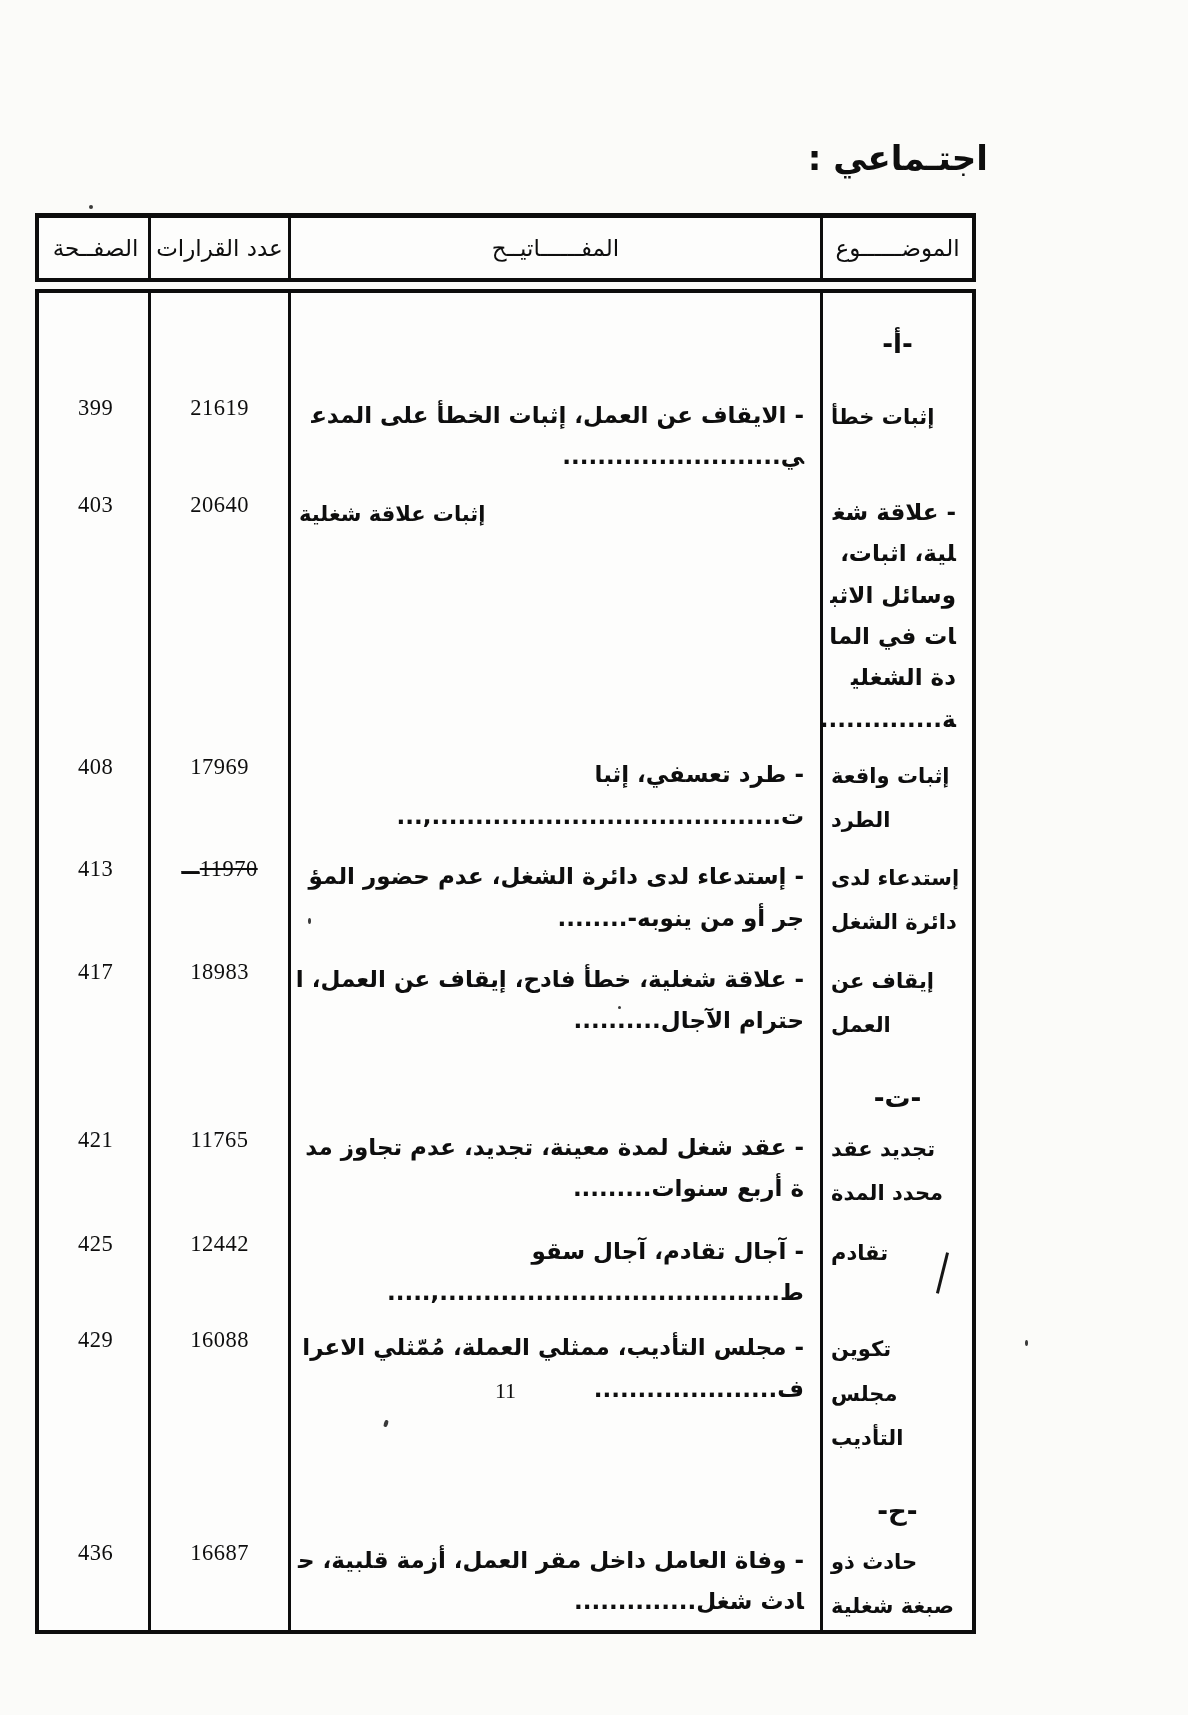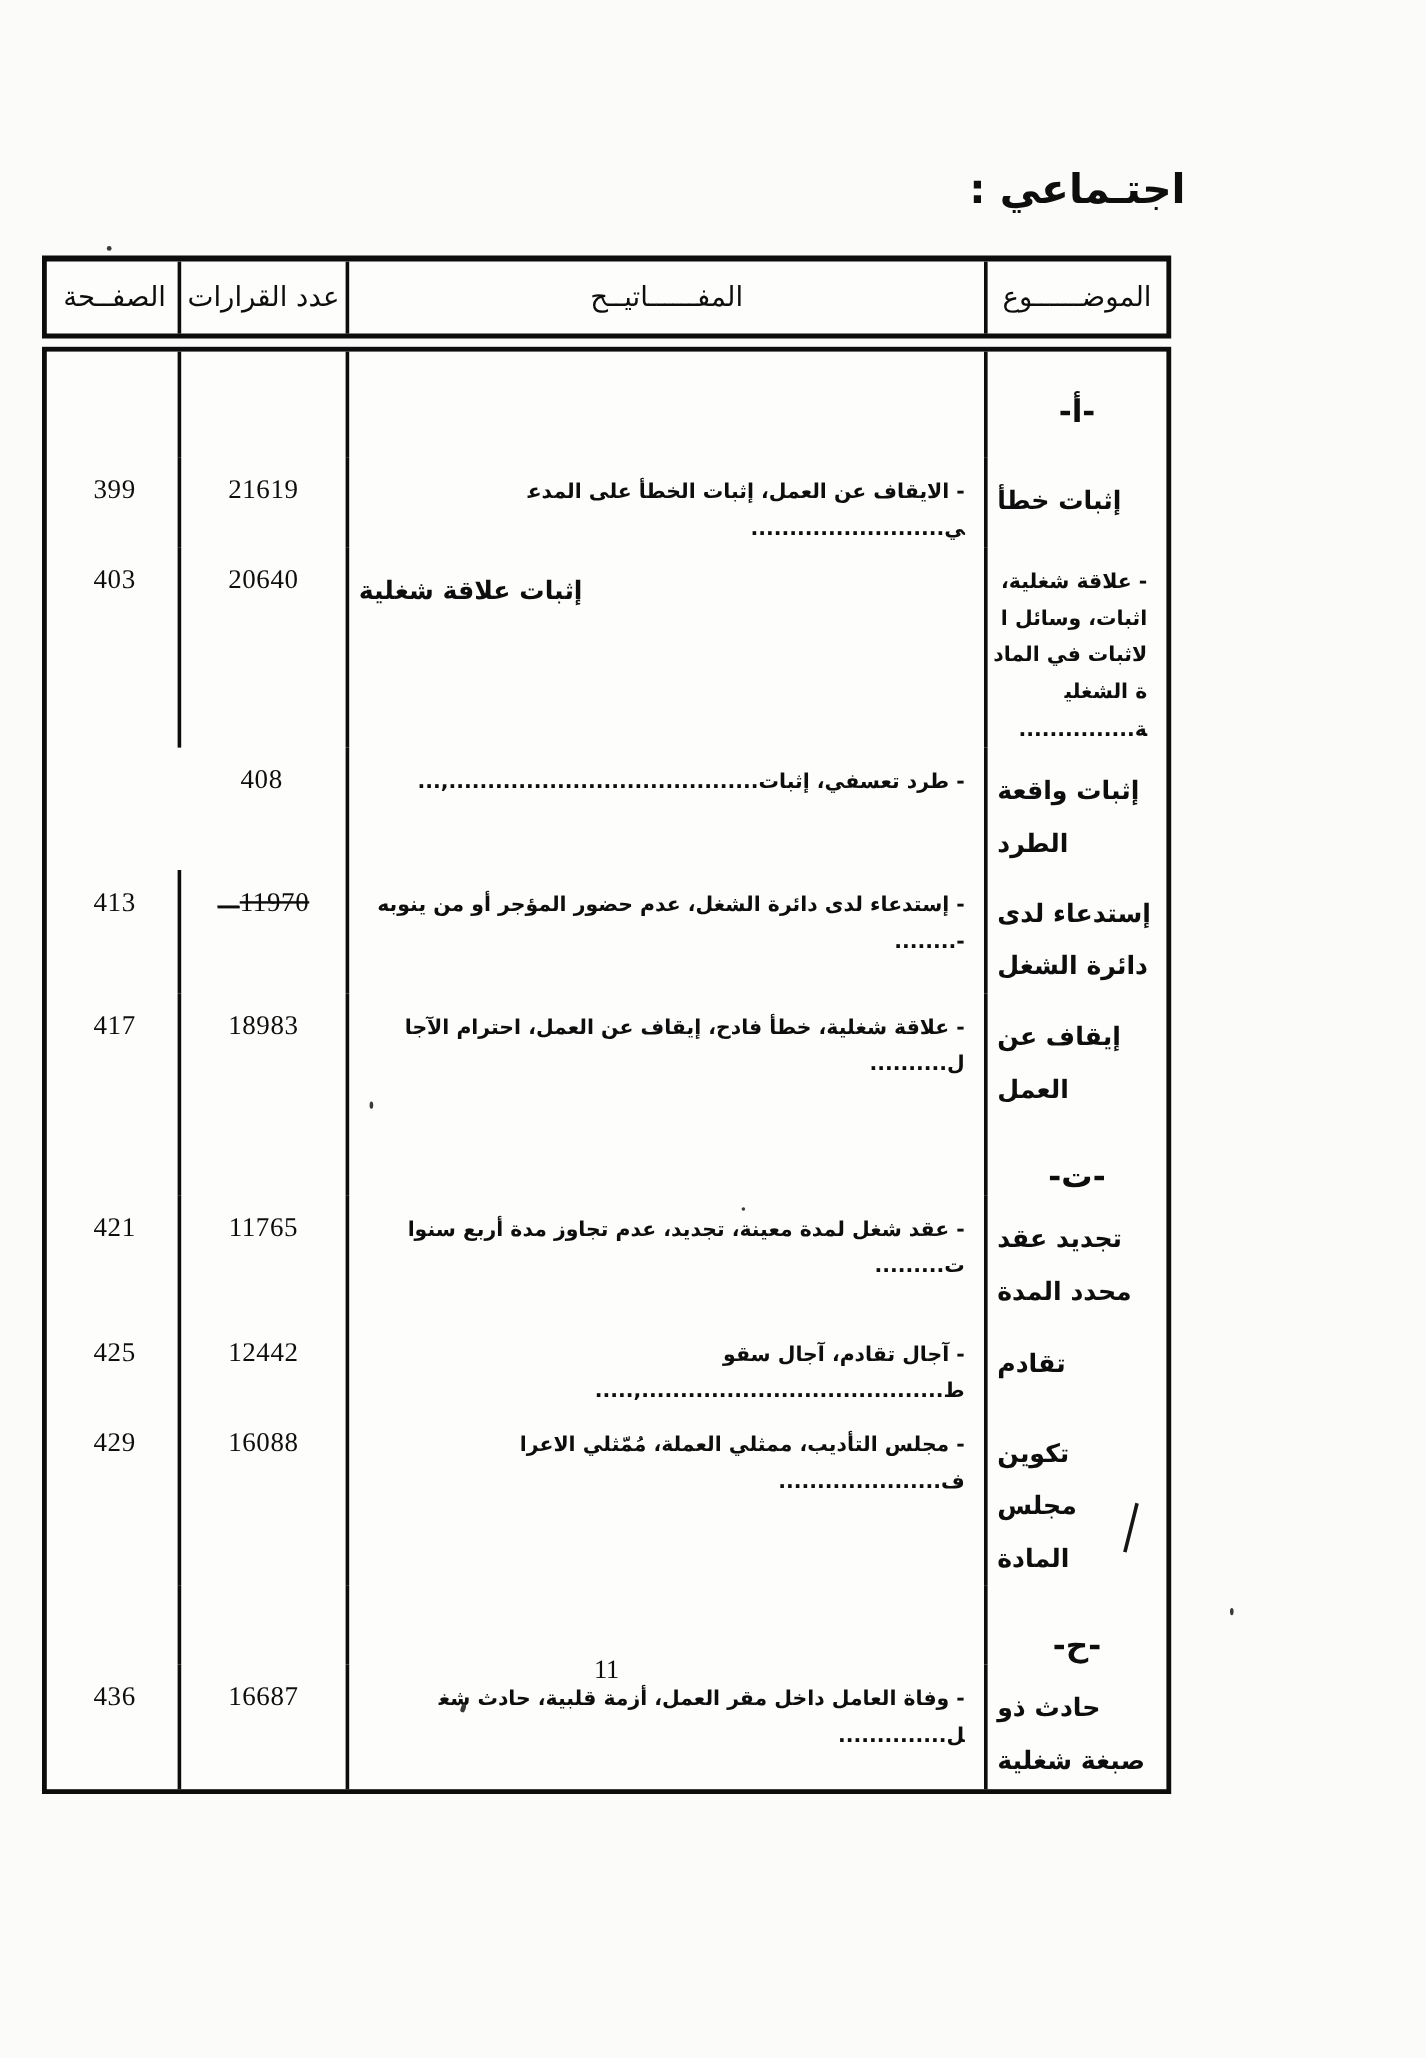--- a/index.html
+++ b/index.html
@@ -42,21 +42,21 @@
     border-left:3px solid #0d0d0d;
     padding:14px 8px 0 8px;
     box-sizing:border-box;
     overflow:hidden;
   }
   .row .cell:last-child{border-left:none;}
   .subject-cell{
     text-align:left;font-weight:bold;font-size:21px;line-height:2.1;
   }
   .keys-cell{
-    font-weight:bold;font-size:17px;line-height:1.8;
+    font-weight:bold;font-size:23px;line-height:1.8;
     padding-right:16px;padding-left:4px;
     word-break:break-all;
   }
   .num-cell,.page-cell{
     text-align:center;
     font-family:"Liberation Serif", serif;
     font-size:22.5px;
     letter-spacing:.5px;
   }
   .section-label{
@@ -119,20 +119,21 @@
   <div class="row" style="min-height: 95px;">
     <div class="cell keys-cell">- علاقة شغلية، اثبات، وسائل الاثبات في المادة الشغلية...............</div>
     <div class="cell subject-cell">إثبات علاقة شغلية</div>
     <div class="cell num-cell">20640</div>
     <div class="cell page-cell">403</div>
   </div>
 
   <div class="row" style="min-height: 85px;">
     <div class="cell subject-cell">إثبات واقعة الطرد</div>
     <div class="cell keys-cell">- طرد تعسفي، إثبات........................................,...</div>
+    <div class="cell num-cell">17969</div>
     <div class="cell page-cell">408</div>
   </div>
 
   <div class="row" style="min-height: 95px;">
     <div class="cell subject-cell">إستدعاء لدى دائرة الشغل</div>
     <div class="cell keys-cell">- إستدعاء لدى دائرة الشغل، عدم حضور المؤجر أو من ينوبه-........</div>
     <div class="cell num-cell struck">11970</div>
     <div class="cell page-cell">413</div>
   </div>
 
@@ -160,21 +161,21 @@
   </div>
 
   <div class="row" style="min-height: 50px;">
     <div class="cell subject-cell">تقادم</div>
     <div class="cell keys-cell">- آجال تقادم، آجال سقوط.......................................,.....</div>
     <div class="cell num-cell">12442</div>
     <div class="cell page-cell">425</div>
   </div>
 
   <div class="row" style="min-height: 95px;">
-    <div class="cell subject-cell">تكوين مجلس المادة</div>
+    <div class="cell subject-cell">تكوين مجلس التأديب</div>
     <div class="cell keys-cell">- مجلس التأديب، ممثلي العملة، مُمّثلي الاعراف.....................</div>
     <div class="cell num-cell">16088</div>
     <div class="cell page-cell">429</div>
   </div>
 
   <div class="row" style="min-height: 58px;">
     <div class="cell">
       <div class="section-label">-ح-</div>
     </div>
     <div class="cell"></div>

